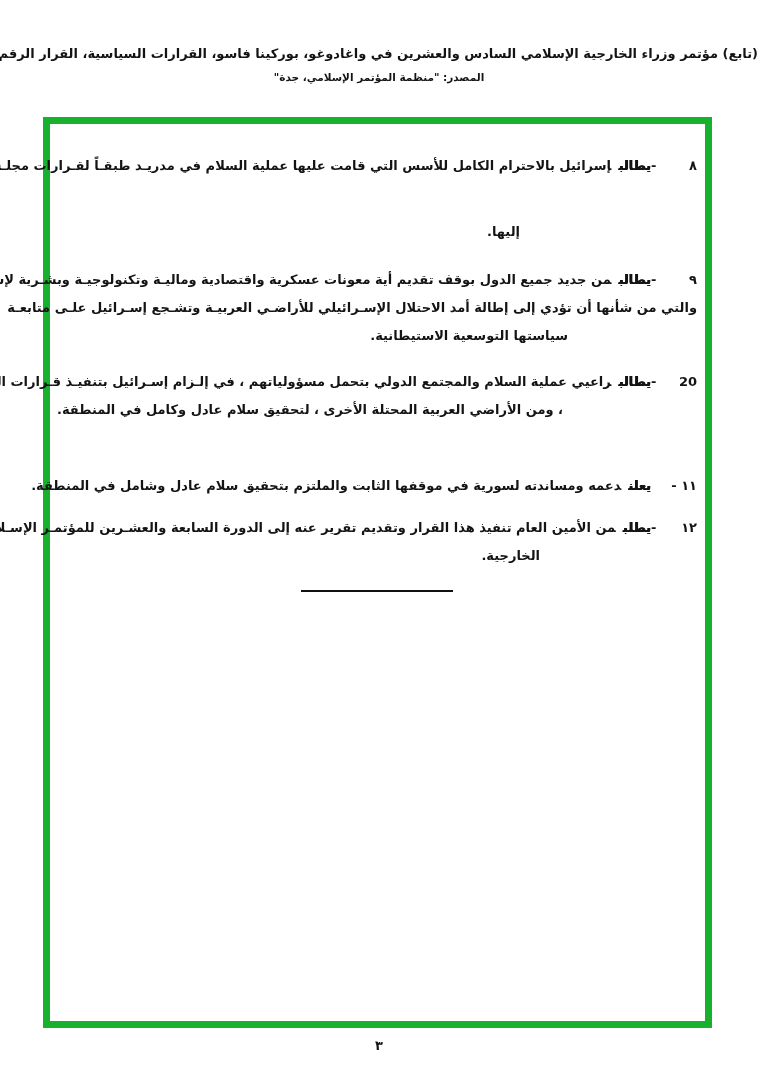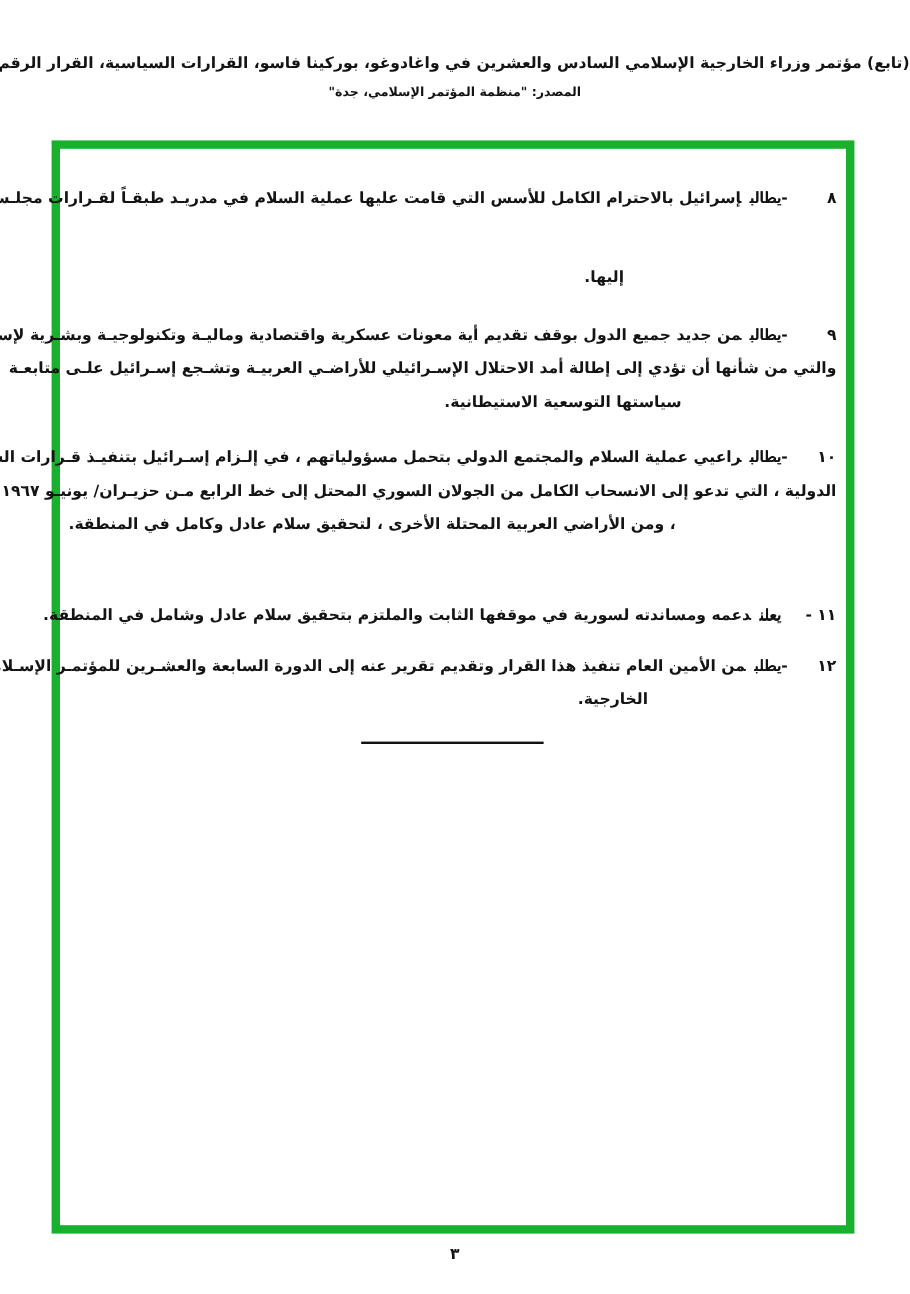--- a/index.html
+++ b/index.html
@@ -44,21 +44,21 @@
     font-size:13px;font-weight:bold;line-height:28px;
     white-space:nowrap;
   }
   .jfull{text-align:justify;text-align-last:justify;}
   .rline{text-align:right;}
   .num{
     display:inline-block;width:46px;text-align:right;
     vertical-align:baseline;
   }
   .kw{
-    font-weight:normal;
+    font-weight:bold;
     text-shadow:0.5px 0 0 currentColor,0 0.4px 0 currentColor;
     margin-left:7px;
   }
   .ind177{padding-right:177px;margin-top:38px;}
   .ind129{padding-right:129px;}
   .ind134{padding-right:134px;}
   .ind157{padding-right:157px;}
   
   .rule{
     width:152px;height:2px;background:#111;
@@ -87,22 +87,21 @@
       <div class="line rline ind177">إليها.</div>
     </div>
 
     <div class="item m18">
       <div class="line jfull"><span class="num">٩ -</span><span class="kw">يطالب</span><span>من جديد جميع الدول بوقف تقديم أية معونات عسكرية واقتصادية وماليـة وتكنولوجيـة وبشـرية لإسـرائيل</span></div>
       <div class="line jfull">والتي من شأنها أن تؤدي إلى إطالة أمد الاحتلال الإسـرائيلي للأراضـي العربيـة وتشـجع إسـرائيل علـى متابعـة</div>
       <div class="line rline ind129">سياستها التوسعية الاستيطانية.</div>
     </div>
 
     <div class="item m10">
-      <div class="line jfull"><span class="num">١٠ -</span><span class="kw">يطالب</span><span>راعيي عملية السلام والمجتمع الدولي بتحمل مسؤولياتهم ، في إلـزام إسـرائيل بتنفيـذ قـرارات الشـرعية</span></div>
-      <div class="line jfull">الدولية ، التي تدعو إلى الانسحاب الكامل من الجولان السوري المحتل إلى خط الرابع مـن حزيـران/ يونيـو ١٩٦٧</div>
+      <div class="line jfull"><span class="num">20 -</span><span class="kw">يطالب</span><span>راعيي عملية السلام والمجتمع الدولي بتحمل مسؤولياتهم ، في إلـزام إسـرائيل بتنفيـذ قـرارات الشـرعية</span></div>
       <div class="line rline ind134">، ومن الأراضي العربية المحتلة الأخرى ، لتحقيق سلام عادل وكامل في المنطقة.</div>
     </div>
 
     <div class="item m14">
       <div class="line rline"><span class="num">١١ -</span><span class="kw">يعلن</span><span>دعمه ومساندته لسورية في موقفها الثابت والملتزم بتحقيق سلام عادل وشامل في المنطقة.</span></div>
     </div>
 
     <div class="item">
       <div class="line jfull"><span class="num">١٢ -</span><span class="kw">يطلب</span><span>من الأمين العام تنفيذ هذا القرار وتقديم تقرير عنه إلى الدورة السابعة والعشـرين للمؤتمـر الإسـلامي لـوزراء</span></div>
       <div class="line rline ind157">الخارجية.</div>

